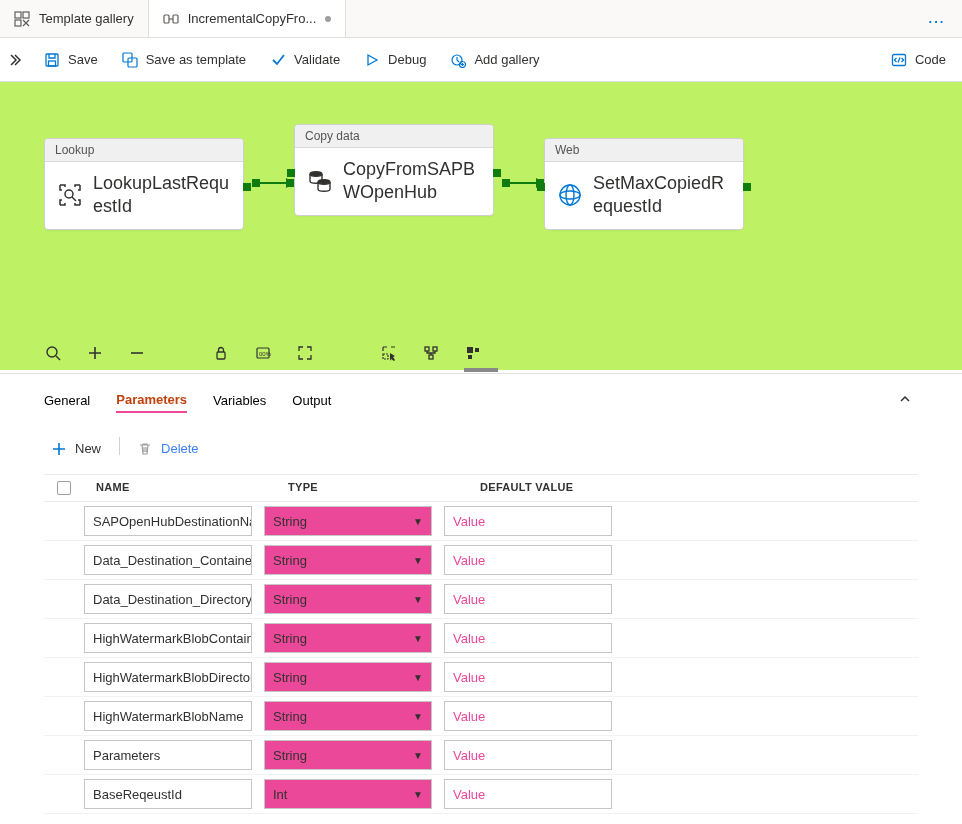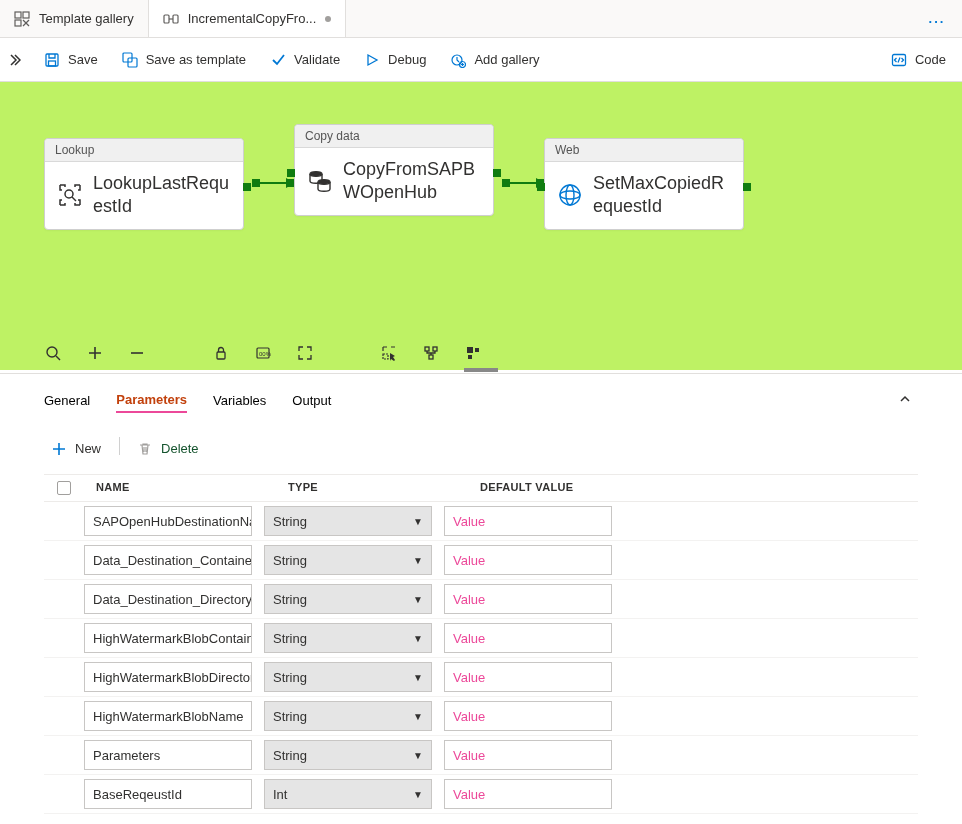--- a/index.html
+++ b/index.html
@@ -53,32 +53,32 @@
     .lower { padding: 0 0 0 0; }
     .subtabs { display:flex; align-items:center; gap:26px; padding:12px 44px 6px; border-bottom:0; }
     .subtab { color:#000000; cursor:pointer; padding:4px 0; }
     .subtab.active { color:#c2410c; font-weight:600; border-bottom:2px solid #ec4899; }
     .subtabs-spacer{flex:1;}
     .collapse-caret{ cursor:pointer; padding:6px; color:#323130;}
     
     .param-toolbar { display:flex; gap:6px; padding:16px 44px 14px; }
     .param-btn { display:flex; align-items:center; gap:9px; cursor:pointer; color:#323130; padding:4px 8px; }
     .param-btn .ico{ color:#0078d4; display:inline-flex; width:14px; height:14px; }
-    .param-btn.disabled { color:#14532d; cursor:default; }
+    .param-btn.disabled { color:#3b82f6; cursor:default; }
     .param-btn.disabled .ico{ color:#a19f9d; }
     .vline{width:1px;height:18px;background:#d0d0d0;margin:0 4px;}
     
     .ptable { padding: 0 44px; }
     .phead { display:grid; grid-template-columns: 40px 180px 180px 268px; gap:12px; padding:6px 0; border-bottom:1px solid #edebe9; border-top:1px solid #edebe9;}
     .phead .hcell { font-size:11px; letter-spacing:0.3px; color:#323130; font-weight:600; text-transform:uppercase;}
     .prow { display:grid; grid-template-columns: 40px 180px 180px 268px; align-items:center; gap:0; padding:4px 0; border-bottom:1px solid #f3f2f1; }
     .checkbox-cell{display:flex;justify-content:center;}
     .chk{width:14px;height:14px;border:1px solid #a19f9d;border-radius:2px;display:inline-block;}
     .tinput { width: 168px; height:30px; border:1px solid #c8c6c4; padding:0 8px; font-size:13px; color:#323130; background:#fff; overflow:hidden; white-space:nowrap; display:flex; align-items:center;}
-    .tselect { width: 168px; height:30px; border:1px solid #c8c6c4; padding:8px 8px; font-size:13px; display:flex; align-items:center; justify-content:space-between; background:#e5e5e5; cursor:pointer;}
+    .tselect { width: 168px; height:30px; border:1px solid #c8c6c4; padding:8px 8px; font-size:13px; display:flex; align-items:center; justify-content:space-between; background:#ec4899; cursor:pointer;}
     .tselect .caret{ font-size:10px; color:#323130; }
     .placeholder{color:#ec4899;}
   </style>
 </head>
 <body>
 
 <div class="tabbar">
   <div class="tab">
     <span class="tab-icon">
       <svg viewBox="0 0 16 16" fill="none" stroke="#605e5c" stroke-width="1.2">

